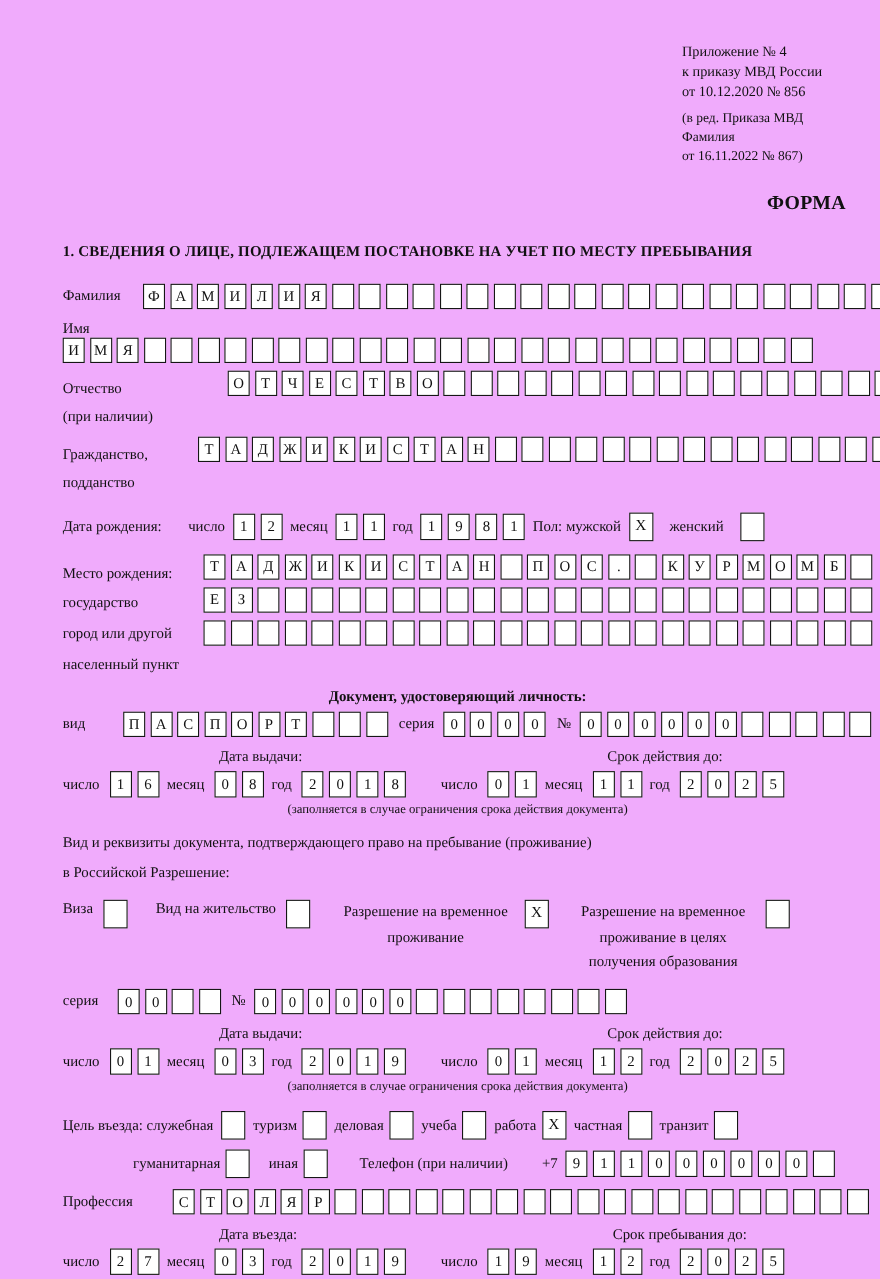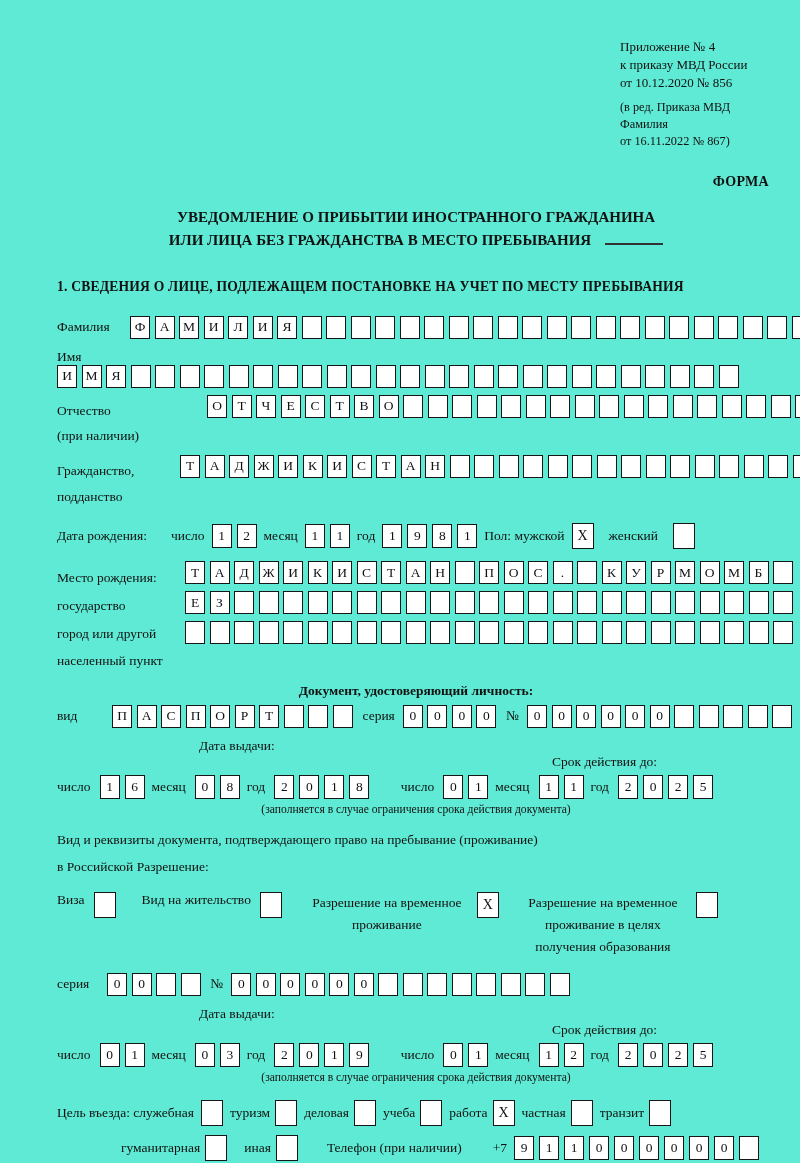--- a/index.html
+++ b/index.html
@@ -1,28 +1,28 @@
 <!DOCTYPE html>
 <html><head>
 <meta charset="utf-8">
 <style>
   html,body{margin:0;padding:0;background:#e8e8e8;}
   .page{
     width:800px;height:1163px;box-sizing:border-box;
-    background:#5eead4;color:#111;
+    background:#f0abfc;color:#111;
     font-family:"Liberation Serif","DejaVu Serif",serif;
     font-size:13.5px;
     padding:38px 25px 0 57px;
     position:relative;overflow:hidden;
     margin:0 auto;
   }
   
   .annex{margin-left:563px;line-height:1.4;font-size:13px;}
   .annex .edition{margin-top:6px;font-size:12.3px;}
-  .forma{text-align:right;font-weight:bold;font-size:14px;margin-top:24px;padding-right:6px;letter-spacing:.3px;}
+  .forma{text-align:right;font-weight:bold;font-size:18px;margin-top:24px;padding-right:6px;letter-spacing:.3px;}
   .title{text-align:center;font-weight:bold;font-size:15px;line-height:1.55;margin-top:16px;}
   .uline{display:inline-block;width:58px;border-bottom:2.2px solid #333;margin-left:14px;vertical-align:baseline;}
   .sec1{font-weight:bold;font-size:13.6px;margin-top:26px;letter-spacing:.2px;}
   
   .frow{display:flex;align-items:flex-start;flex-wrap:nowrap;}
   .lbl{flex:none;padding-top:3px;}
   .lblcol{flex:none;display:flex;flex-direction:column;line-height:1.9;padding-top:3px;}
   .boxcol{display:flex;flex-direction:column;gap:7px;}
   .boxes{display:inline-flex;gap:4.5px;flex:none;}
   .cbox{
@@ -33,21 +33,21 @@
   .dates{gap:5px;}
   .dates .cbox{width:18px;height:22px;}
   .chk{
     flex:none;width:20px;height:24px;border:1.6px solid #161616;
     display:inline-flex;align-items:center;justify-content:center;
     font-size:14px;background:#fff;
   }
   .inlbl{flex:none;margin:3px 8px 0 10px;}
   .ctr{text-align:center;font-weight:bold;margin-top:12px;}
   
-  .dhr{display:flex;margin-top:10px;flex-direction:column;}
+  .dhr{display:flex;margin-top:10px;}
   .dh1{margin-left:142px;}
   .dh2{margin-left:auto;margin-right:118px;}
   .dh2b{margin-left:auto;margin-right:96px;}
   .dvr{display:flex;align-items:center;margin-top:5px;}
   .dgroup{display:flex;align-items:center;gap:7px;}
   .dgroup .dl{margin-right:2px;}
   .dgroup.right{margin-left:auto;margin-right:62px;}
   .noter{text-align:center;font-size:11.6px;margin-top:4px;}
   
   .permrow{display:flex;align-items:flex-start;margin-top:12px;}
@@ -67,26 +67,20 @@
     <div>к приказу МВД России</div>
     <div>от 10.12.2020 № 856</div>
     <div class="edition">
       <div>(в ред. Приказа МВД Фамилия</div>
       <div>от 16.11.2022 № 867)</div>
     </div>
   </div>
 
   <div class="forma">ФОРМА</div>
 
-  <div class="title">
-    <div>УВЕДОМЛЕНИЕ О ПРИБЫТИИ ИНОСТРАННОГО ГРАЖДАНИНА</div>
-    <div>
-      <span>ИЛИ ЛИЦА БЕЗ ГРАЖДАНСТВА В МЕСТО ПРЕБЫВАНИЯ</span><span class="uline"></span>
-    </div>
-  </div>
 
   <div class="sec1">1. СВЕДЕНИЯ О ЛИЦЕ, ПОДЛЕЖАЩЕМ ПОСТАНОВКЕ НА УЧЕТ ПО МЕСТУ ПРЕБЫВАНИЯ</div>
 
   <div class="frow" style="margin-top:21px;">
     <span class="lbl" style="width:73px;">Фамилия</span>
     <span class="boxes">
         <span class="cbox">Ф</span>
         <span class="cbox">А</span>
         <span class="cbox">М</span>
         <span class="cbox">И</span>

